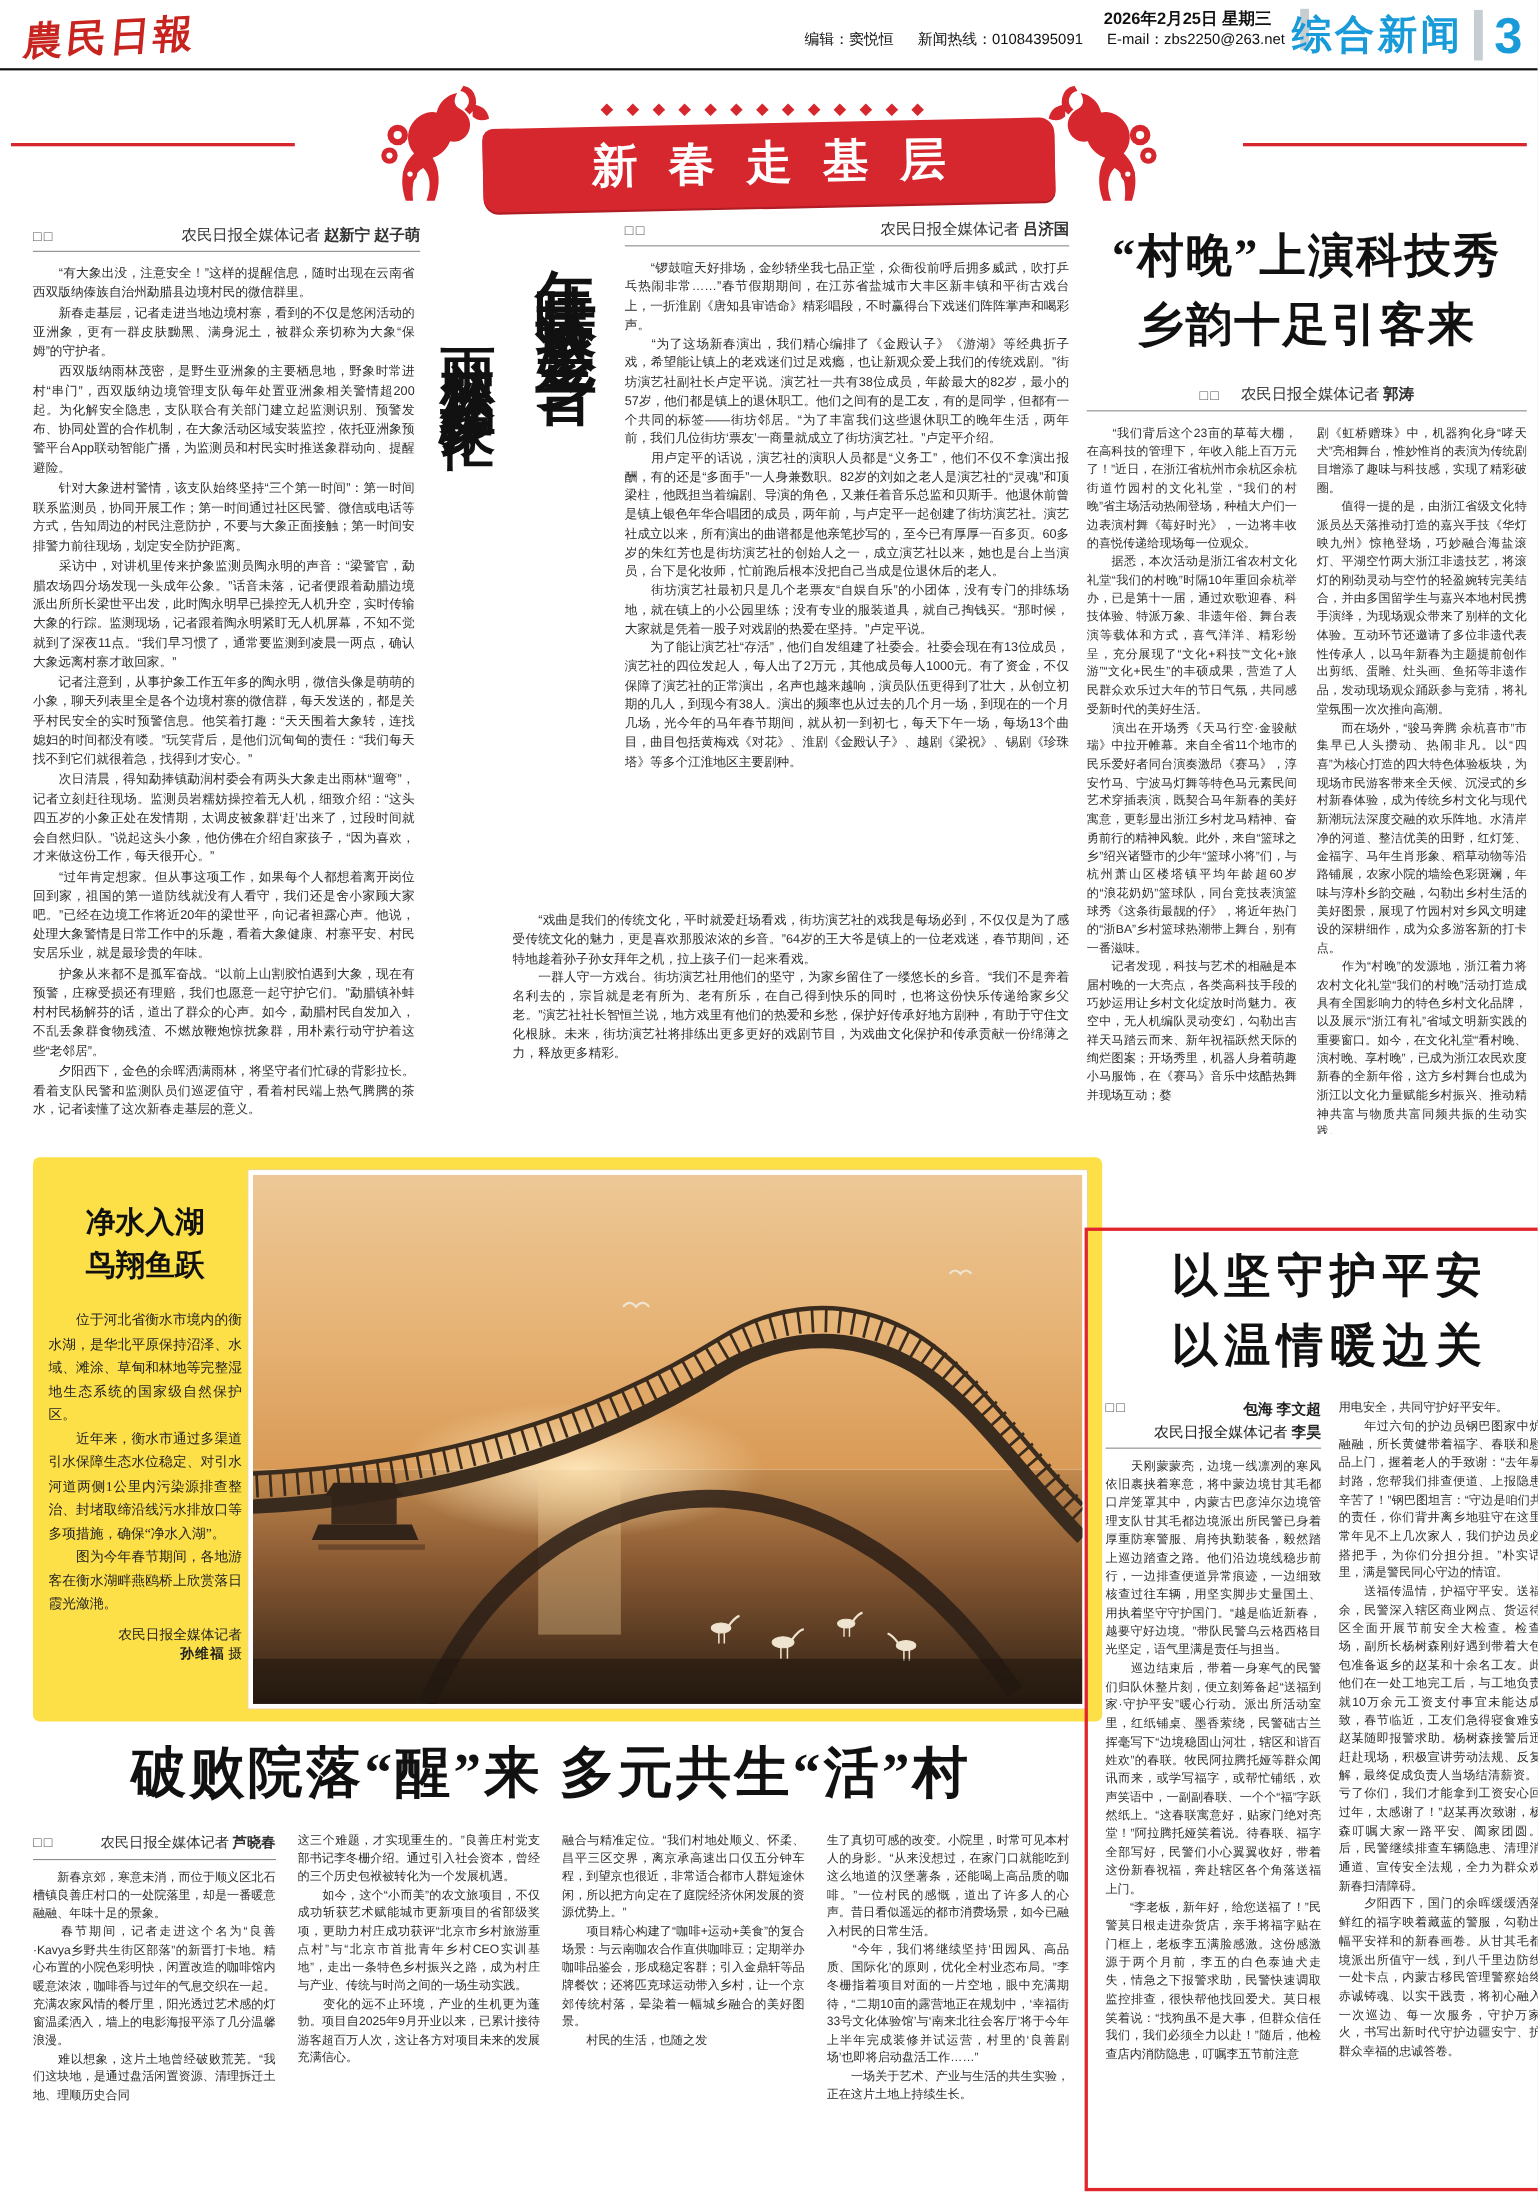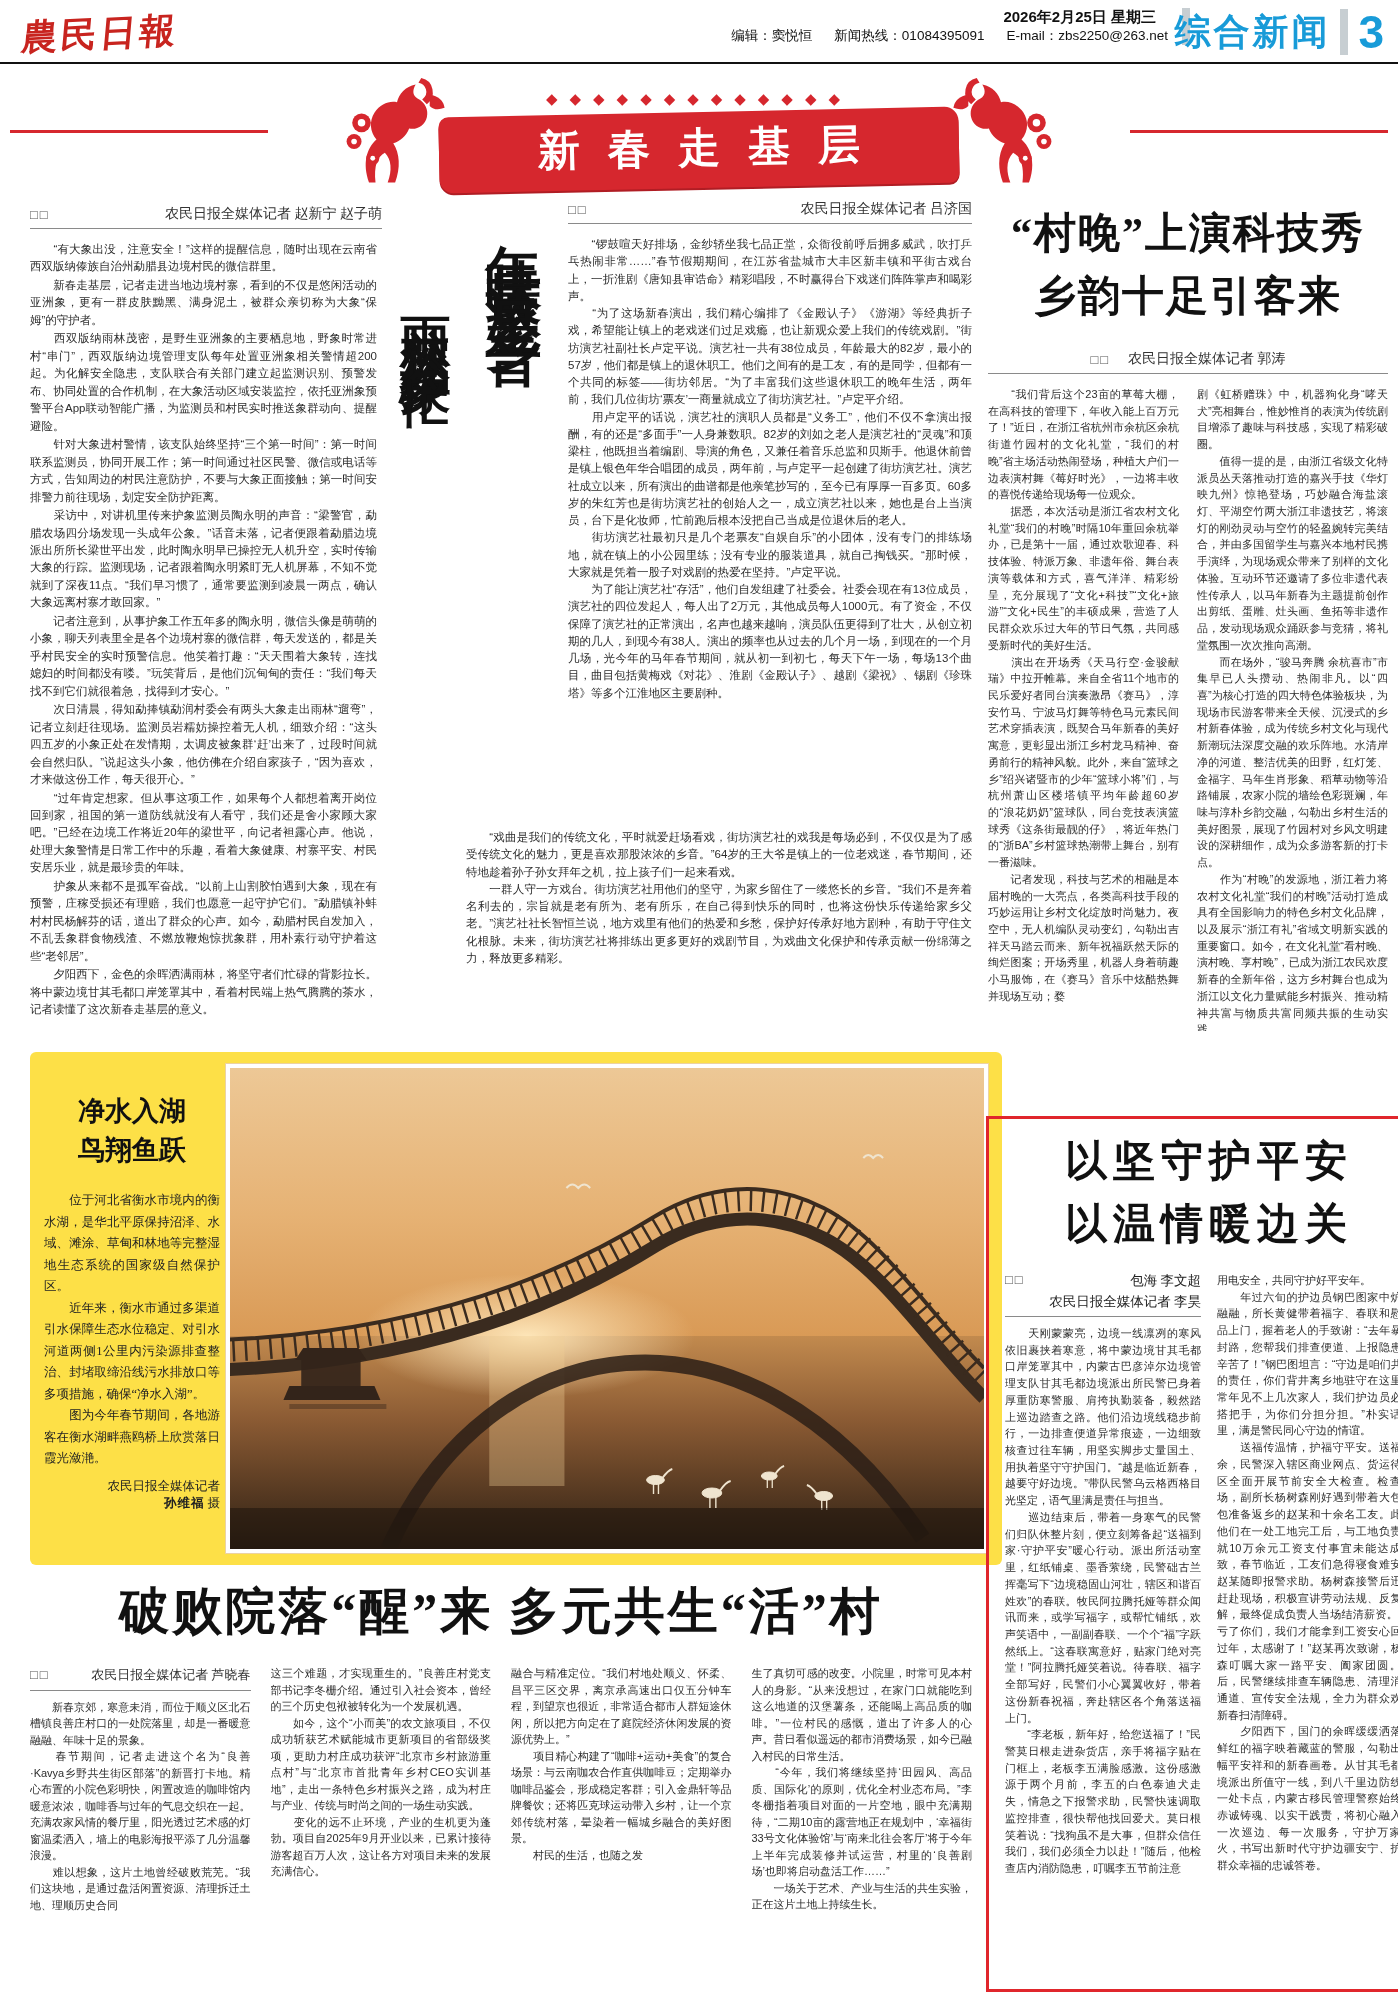--- a/index.html
+++ b/index.html
@@ -29,21 +29,21 @@
   .diamonds{color:#d6272e;text-align:center;font-size:15px;letter-spacing:12px;white-space:nowrap;overflow:hidden;}
   .ribbon{margin-top:4px;background:#d6272e;color:#fff;text-align:center;
           font-family:"Liberation Serif","DejaVu Serif",serif;font-weight:bold;font-size:42px;
           letter-spacing:28px;padding:8px 0 12px 28px;border-radius:10px 14px 10px 14px;
           transform:rotate(-1.2deg);box-shadow:0 2px 0 #b01d24;}
   
   .byline-row{display:flex;justify-content:space-between;align-items:flex-end;
               border-bottom:1px solid #8a8a8a;padding-bottom:5px;
               font-family:"Liberation Serif","DejaVu Serif",serif;font-size:14px;color:#333;}
   .byline-prefix{color:#555;letter-spacing:2px;font-size:13px;}
-  .byline-names{font-weight:normal;}
+  .byline-names{font-weight:bold;}
   .body-txt p{margin:0;text-align:justify;}
   .body-txt{color:#2d2d2d;}
   .vhead{writing-mode:vertical-rl;font-family:"Liberation Serif","DejaVu Serif",serif;
          font-weight:bold;color:#111;}
   .hhead{font-family:"Liberation Serif","DejaVu Serif",serif;font-weight:bold;color:#111;text-align:center;}
   
   .zoneA{position:absolute;left:30px;top:205px;width:430px;height:843px;}
   .a-flex{display:flex;margin-top:12px;}
   .a-body{width:352px;height:775px;overflow:hidden;font-size:11.5px;line-height:1.52;}
   .a-body p{margin:0 0 1px;}
@@ -162,21 +162,21 @@
       <div class="a-body body-txt">
           <p class="para">　　“有大象出没，注意安全！”这样的提醒信息，随时出现在云南省西双版纳傣族自治州勐腊县边境村民的微信群里。</p>
           <p class="para">　　新春走基层，记者走进当地边境村寨，看到的不仅是悠闲活动的亚洲象，更有一群皮肤黝黑、满身泥土，被群众亲切称为大象“保姆”的守护者。</p>
           <p class="para">　　西双版纳雨林茂密，是野生亚洲象的主要栖息地，野象时常进村“串门”，西双版纳边境管理支队每年处置亚洲象相关警情超200起。为化解安全隐患，支队联合有关部门建立起监测识别、预警发布、协同处置的合作机制，在大象活动区域安装监控，依托亚洲象预警平台App联动智能广播，为监测员和村民实时推送象群动向、提醒避险。</p>
           <p class="para">　　针对大象进村警情，该支队始终坚持“三个第一时间”：第一时间联系监测员，协同开展工作；第一时间通过社区民警、微信或电话等方式，告知周边的村民注意防护，不要与大象正面接触；第一时间安排警力前往现场，划定安全防护距离。</p>
           <p class="para">　　采访中，对讲机里传来护象监测员陶永明的声音：“梁警官，勐腊农场四分场发现一头成年公象。”话音未落，记者便跟着勐腊边境派出所所长梁世平出发，此时陶永明早已操控无人机升空，实时传输大象的行踪。监测现场，记者跟着陶永明紧盯无人机屏幕，不知不觉就到了深夜11点。“我们早习惯了，通常要监测到凌晨一两点，确认大象远离村寨才敢回家。”</p>
           <p class="para">　　记者注意到，从事护象工作五年多的陶永明，微信头像是萌萌的小象，聊天列表里全是各个边境村寨的微信群，每天发送的，都是关乎村民安全的实时预警信息。他笑着打趣：“天天围着大象转，连找媳妇的时间都没有喽。”玩笑背后，是他们沉甸甸的责任：“我们每天找不到它们就很着急，找得到才安心。”</p>
           <p class="para">　　次日清晨，得知勐捧镇勐润村委会有两头大象走出雨林“遛弯”，记者立刻赶往现场。监测员岩糯妨操控着无人机，细致介绍：“这头四五岁的小象正处在发情期，太调皮被象群‘赶’出来了，过段时间就会自然归队。”说起这头小象，他仿佛在介绍自家孩子，“因为喜欢，才来做这份工作，每天很开心。”</p>
           <p class="para">　　“过年肯定想家。但从事这项工作，如果每个人都想着离开岗位回到家，祖国的第一道防线就没有人看守，我们还是舍小家顾大家吧。”已经在边境工作将近20年的梁世平，向记者袒露心声。他说，处理大象警情是日常工作中的乐趣，看着大象健康、村寨平安、村民安居乐业，就是最珍贵的年味。</p>
           <p class="para">　　护象从来都不是孤军奋战。“以前上山割胶怕遇到大象，现在有预警，庄稼受损还有理赔，我们也愿意一起守护它们。”勐腊镇补蚌村村民杨解芬的话，道出了群众的心声。如今，勐腊村民自发加入，不乱丢象群食物残渣、不燃放鞭炮惊扰象群，用朴素行动守护着这些“老邻居”。</p>
-          <p class="para">　　夕阳西下，金色的余晖洒满雨林，将坚守者们忙碌的背影拉长。将中蒙边境甘其毛都口岸笼罩其中，看着村民端上热气腾腾的茶水，记者读懂了这次新春走基层的意义。</p>
+          <p class="para">　　夕阳西下，金色的余晖洒满雨林，将坚守者们忙碌的背影拉长。看着支队民警和监测队员们巡逻值守，看着村民端上热气腾腾的茶水，记者读懂了这次新春走基层的意义。</p>
         </div>
       <div class="vhead a-head">雨林深处护象忙</div>
     </div>
   </div>
 
   <div class="zoneB">
     <div class="b-top">
       <div class="vhead b-head">年味最浓是乡音</div>
       <div class="b-right">
         <div class="byline-row">

